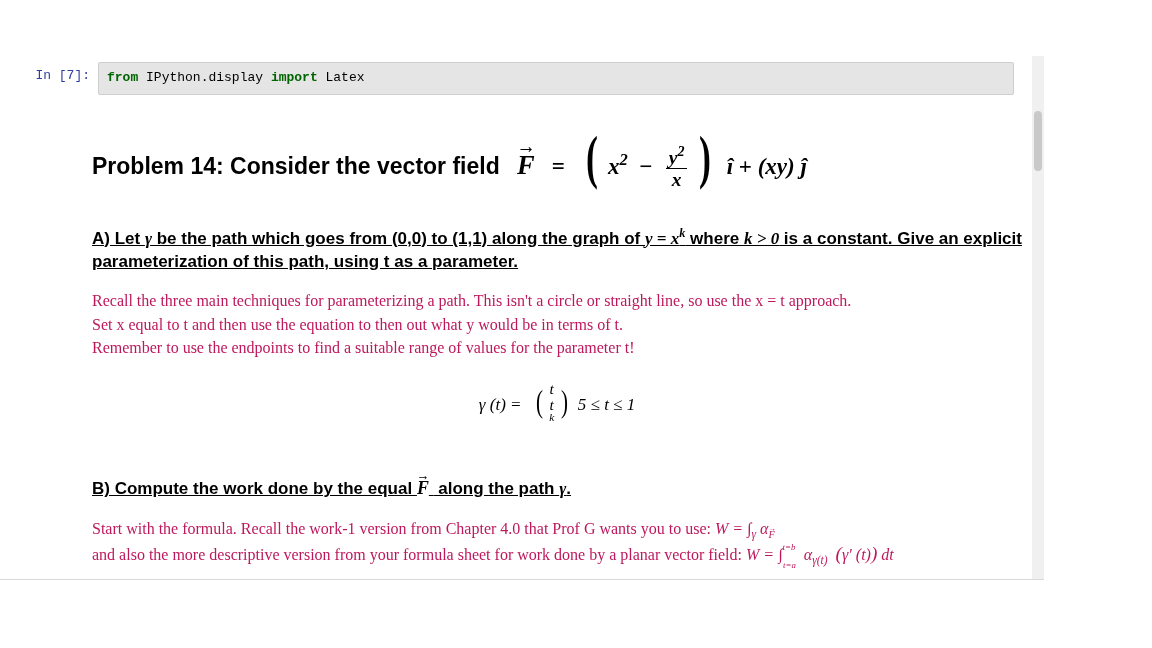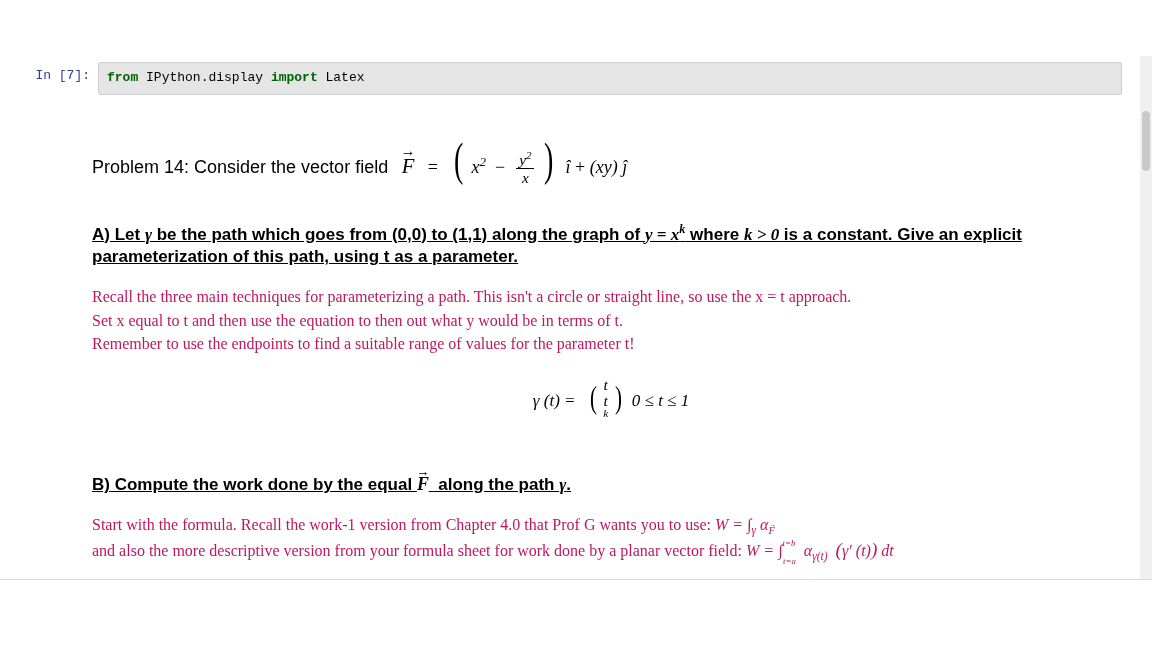--- a/index.html
+++ b/index.html
@@ -8,21 +8,21 @@
     width: 1152px;
     height: 648px;
     overflow: hidden;
     background: #ffffff;
     font-family: "Helvetica Neue", Helvetica, Arial, sans-serif;
     font-size: 14px;
     color: #000;
   }
   .notebook {
     box-sizing: border-box;
-    width: 1152px;
+    width: 1044px;
     height: 648px;
     padding: 0;
     position: relative;
   }
   .cell-wrap {
     display: flex;
     align-items: flex-start;
     padding: 6px 8px 4px 0;
   }
   .prompt {
@@ -47,23 +47,23 @@
     margin-right: 22px;
   }
   .kw   { color: #006400; font-weight: bold; }  
   .mod  { color: #000000; }                     
   .name { color: #000000; }                     
   .output {
     margin: 0 22px 0 92px;
     padding: 0 0 10px 0;
   }
   .problem-title {
-    margin-top: 40px;
-    font-weight: normal;
-    font-size: 18px;
+    margin-top: 32px;
+    font-weight: bold;
+    font-size: 23px;
     line-height: 1.35;
     display: block;
   }
   .sect-header {
     margin-top: 38px;
     font-weight: bold;
     font-size: 17px;
     line-height: 1.35;
     text-decoration: underline;
   }
@@ -265,21 +265,21 @@
 
       <div class="eq-block">
         <span class="ital">γ (t) =</span>
         &nbsp;
         <span class="medparen">(</span>
         <span class="column-vec ital">
           <span>t</span>
           <span><span>t</span><sup>k</sup></span>
         </span>
         <span class="medparen">)</span>
-        &nbsp;<span class="ital">0 ≤ t ≤ 1</span>
+        &nbsp;<span class="ital">5 ≤ t ≤ 1</span>
       </div>
 
       <div class="sect-header" style="margin-top:46px;">
         <span>B) Compute the work done by the equal </span><span class="math-serif ital vec" style="font-size:1.05em;">F</span>&nbsp;<span> along the path </span><span class="math-serif ital">γ</span><span>.</span>
       </div>
 
       <div class="purple">
         <span>Start with the formula. Recall the work-1 version from Chapter 4.0 that Prof G wants you to use:  </span>
         <span class="math-serif ital">
           <span>W = ∫</span><sub>γ</sub>&nbsp;<span>α</span><sub><span class="vec" style="font-size:0.9em;">F</span></sub>

